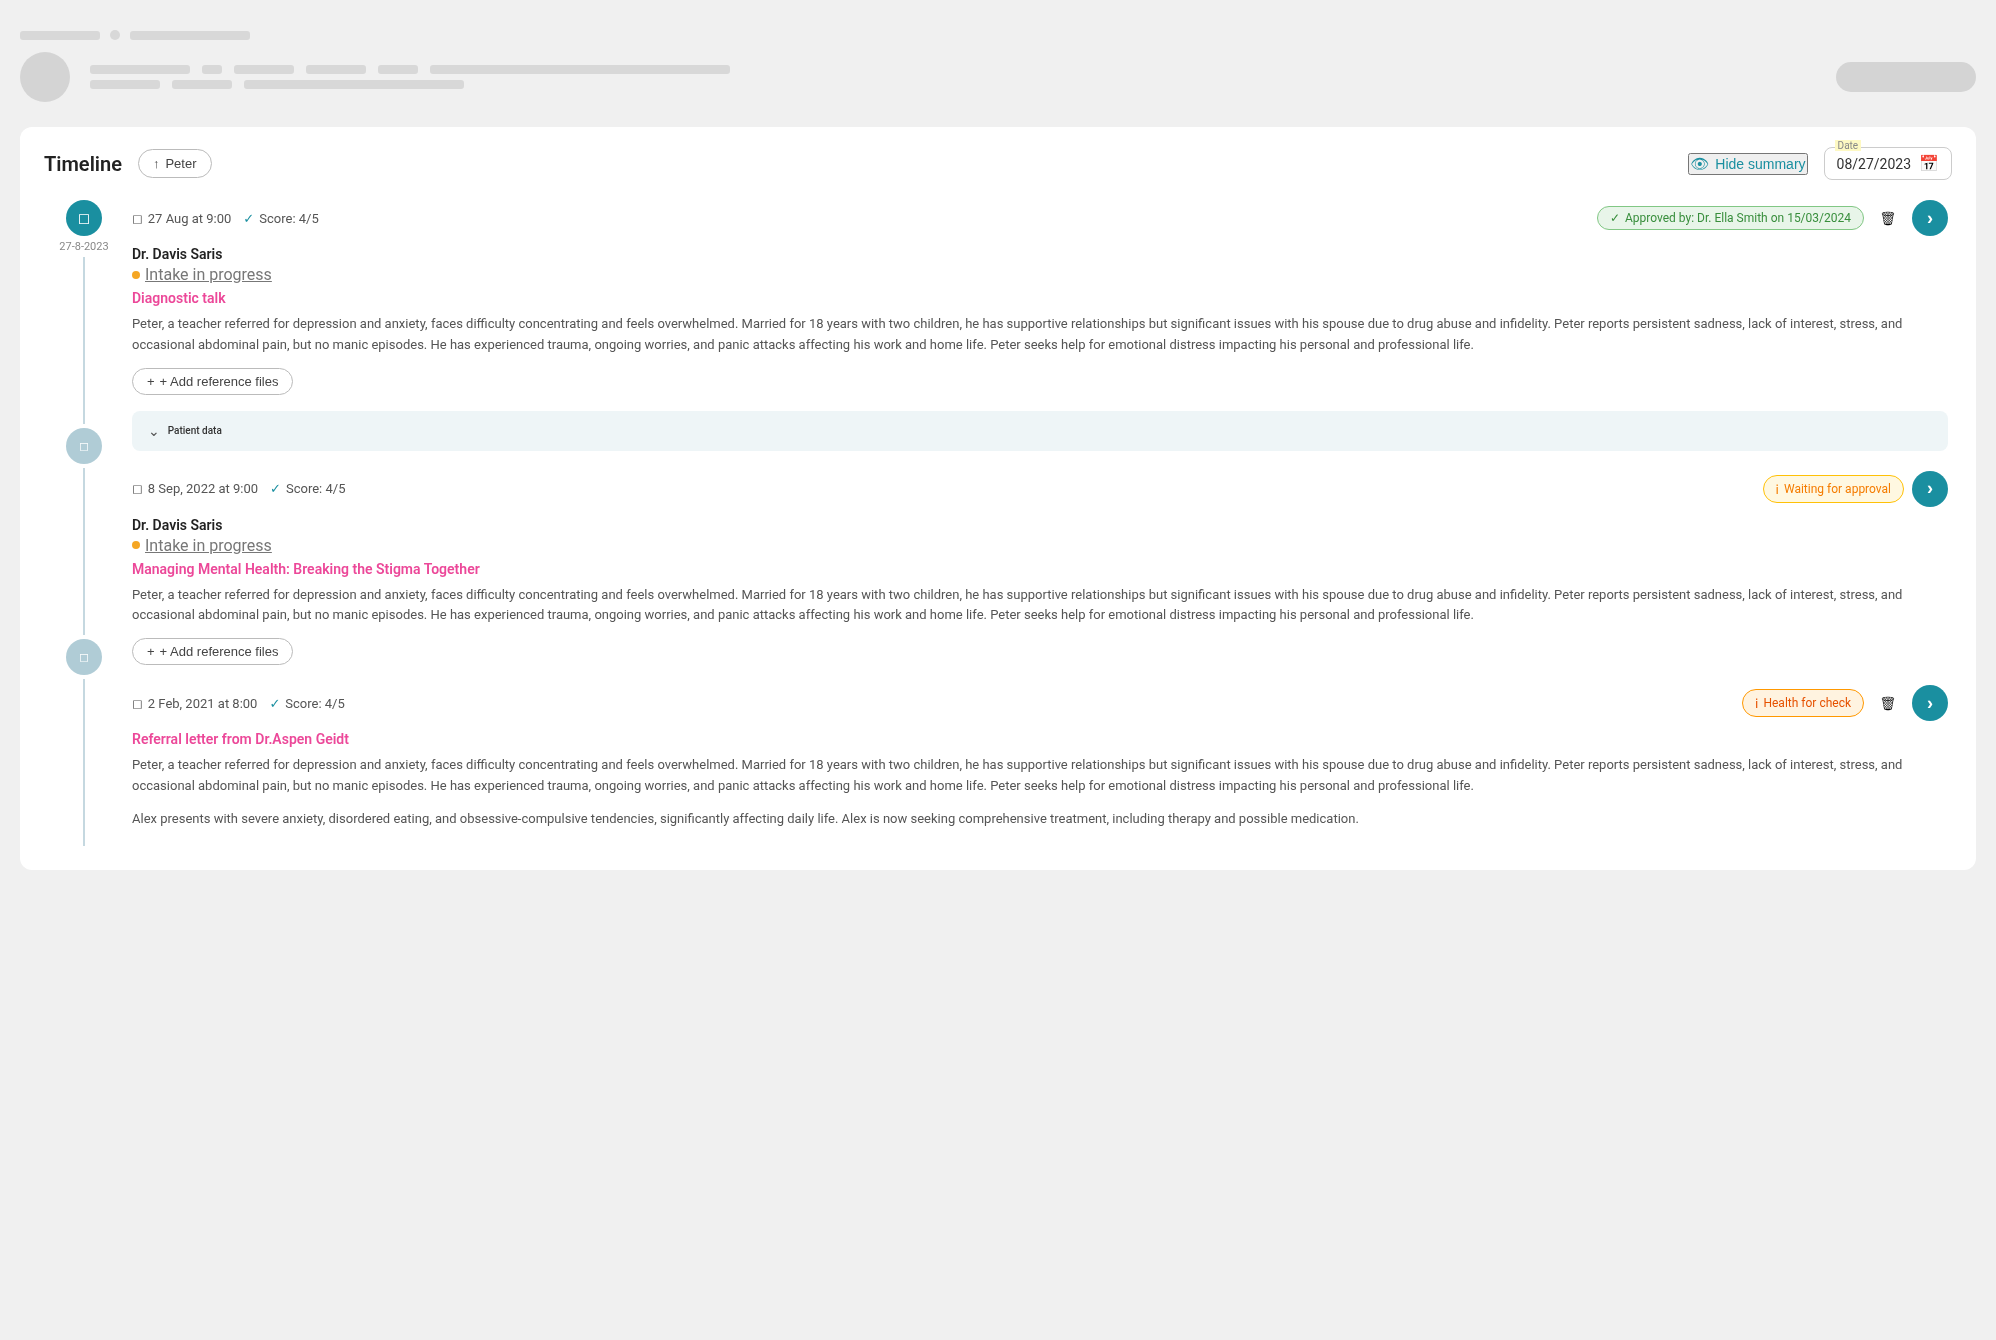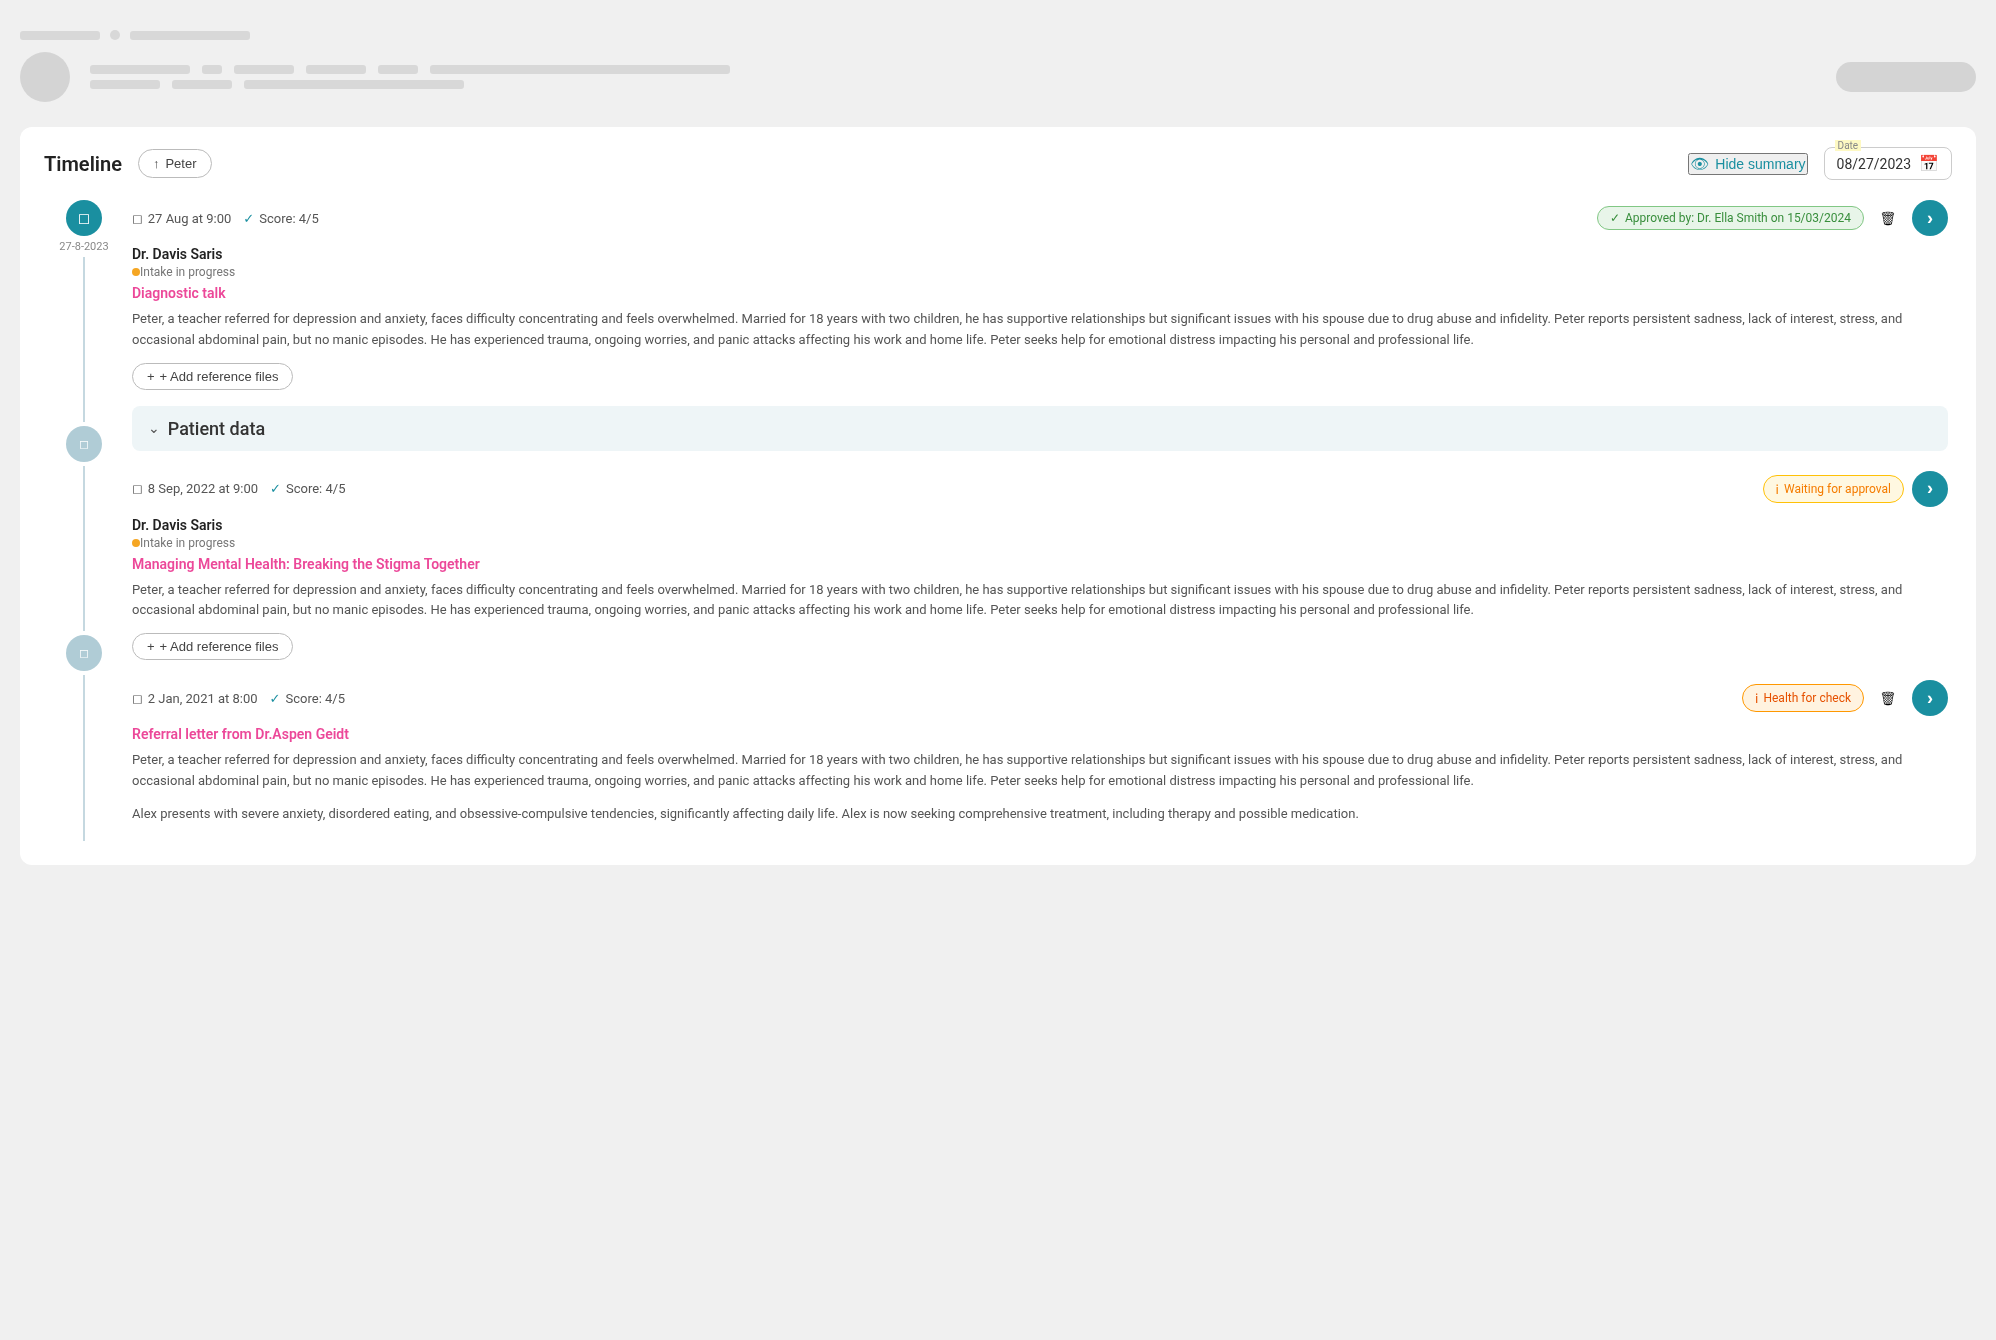--- a/index.html
+++ b/index.html
@@ -271,23 +271,25 @@
     }
     .doctor-name {
       font-weight: 600;
       font-size: 14px;
       color: #222;
       margin-bottom: 3px;
     }
     .intake-status {
       display: flex;
       align-items: center;
-      font-size: 12px;
+      gap: 5px;
+      font-size: 16px;
       color: #777;
       margin-bottom: 6px;
+      text-decoration: underline;
     }
     .dot-yellow {
       width: 8px;
       height: 8px;
       border-radius: 50%;
       background: #f5a623;
     }
     .entry-title {
       font-weight: 600;
       font-size: 14px;
@@ -319,21 +321,21 @@
       background: #eef5f7;
       border-radius: 8px;
       padding: 12px 16px;
       margin-bottom: 20px;
       display: flex;
       align-items: center;
       gap: 8px;
       cursor: pointer;
     }
     .patient-data-label {
-      font-size: 18px;
+      font-size: 10px;
       font-weight: 500;
       color: #333;
     }
     .chevron-icon {
       color: #555;
       font-size: 14px;
     }
 
     
     .reference-label {
@@ -514,21 +516,21 @@
             <button class="add-ref-btn">
               <span>+</span>
               <span>+ Add reference files</span>
             </button>
           </div>
 
           <div class="entry-card">
             <div class="entry-header">
               <span class="entry-date">
                 <span>◻</span>
-                <span>2 Jan, 2021 at 8:00</span>
+                <span>2 Feb, 2021 at 8:00</span>
               </span>
               <span class="entry-score">
                 <span style="color:#1a8fa0;">✓</span>
                 <span>Score: 4/5</span>
               </span>
               <div class="entry-actions">
                 <div class="badge-ready">
                   <span style="font-size:13px;">ℹ</span>
                   <span>Health for check</span>
                 </div>

